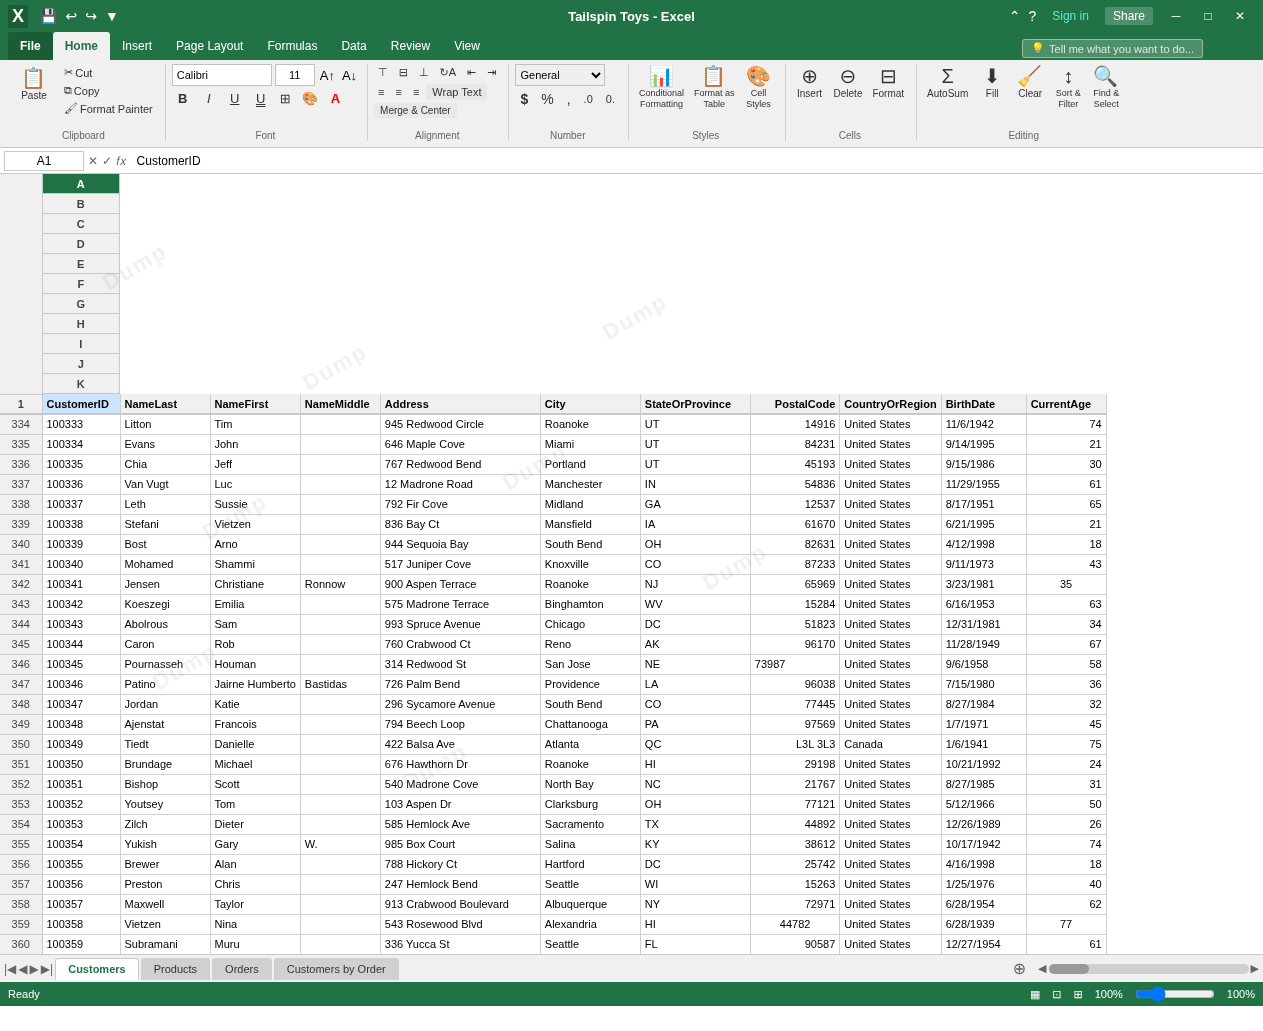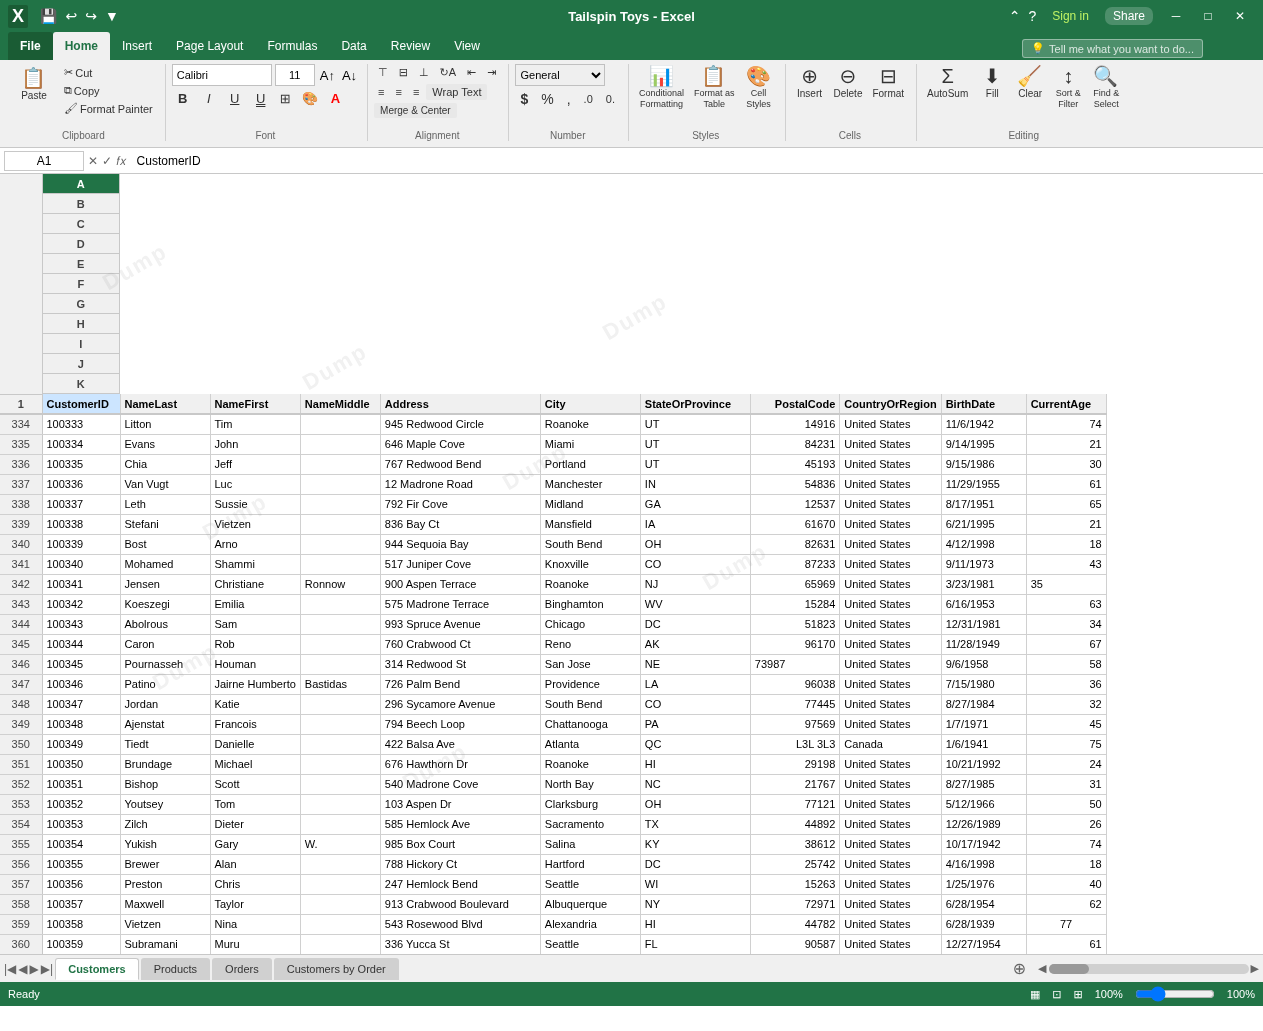--- a/index.html
+++ b/index.html
@@ -298,22 +298,22 @@
       <span class="qa-btn">💾</span>
       <span class="qa-btn">↩</span>
       <span class="qa-btn">↪</span>
       <span class="qa-btn">▼</span>
     </div>
   </div>
   <div class="title-bar-center">Tailspin Toys - Excel</div>
   <div class="title-bar-right">
     <span style="color:white; font-size:14px; cursor:pointer;">⌃</span>
     <span style="color:white; font-size:14px; cursor:pointer;">?</span>
-    <span style="color:#bef264; font-size:12px; cursor:pointer; margin: 0 8px;">Sign in</span>
-    <span style="color:white; font-size:12px; cursor:pointer; background:rgba(255,255,255,0.2); padding:2px 8px; border-radius:7px;">Share</span>
+    <span style="color:#5eead4; font-size:12px; cursor:pointer; margin: 0 8px;">Sign in</span>
+    <span style="color:white; font-size:12px; cursor:pointer; background:rgba(255,255,255,0.2); padding:2px 8px; border-radius:2px;">Share</span>
     <div class="window-controls">
       <div class="win-btn">─</div>
       <div class="win-btn">□</div>
       <div class="win-btn close">✕</div>
     </div>
   </div>
 </div>
 
 <div class="ribbon-tabs">
   <div class="ribbon-tab" style="background:#1a5c34; color:white; font-weight:600;">File</div>
@@ -673,21 +673,21 @@
             <td>100341</td>
             <td>Jensen</td>
             <td>Christiane</td>
             <td>Ronnow</td>
             <td>900 Aspen Terrace</td>
             <td>Roanoke</td>
             <td>NJ</td>
             <td style="text-align: right;">65969</td>
             <td>United States</td>
             <td>3/23/1981</td>
-            <td style="text-align: left;">35</td>
+            <td style="text-align: center;">35</td>
           </tr>
           <tr>
             <td class="row-num">343</td>
             <td>100342</td>
             <td>Koeszegi</td>
             <td>Emilia</td>
             <td></td>
             <td>575 Madrone Terrace</td>
             <td>Binghamton</td>
             <td>WV</td>
@@ -908,21 +908,21 @@
           </tr>
           <tr>
             <td class="row-num">359</td>
             <td>100358</td>
             <td>Vietzen</td>
             <td>Nina</td>
             <td></td>
             <td>543 Rosewood Blvd</td>
             <td>Alexandria</td>
             <td>HI</td>
-            <td style="text-align: right;">44782</td>
+            <td style="text-align: center;">44782</td>
             <td>United States</td>
             <td>6/28/1939</td>
             <td style="text-align: center;">77</td>
           </tr>
           <tr>
             <td class="row-num">360</td>
             <td>100359</td>
             <td>Subramani</td>
             <td>Muru</td>
             <td></td>

